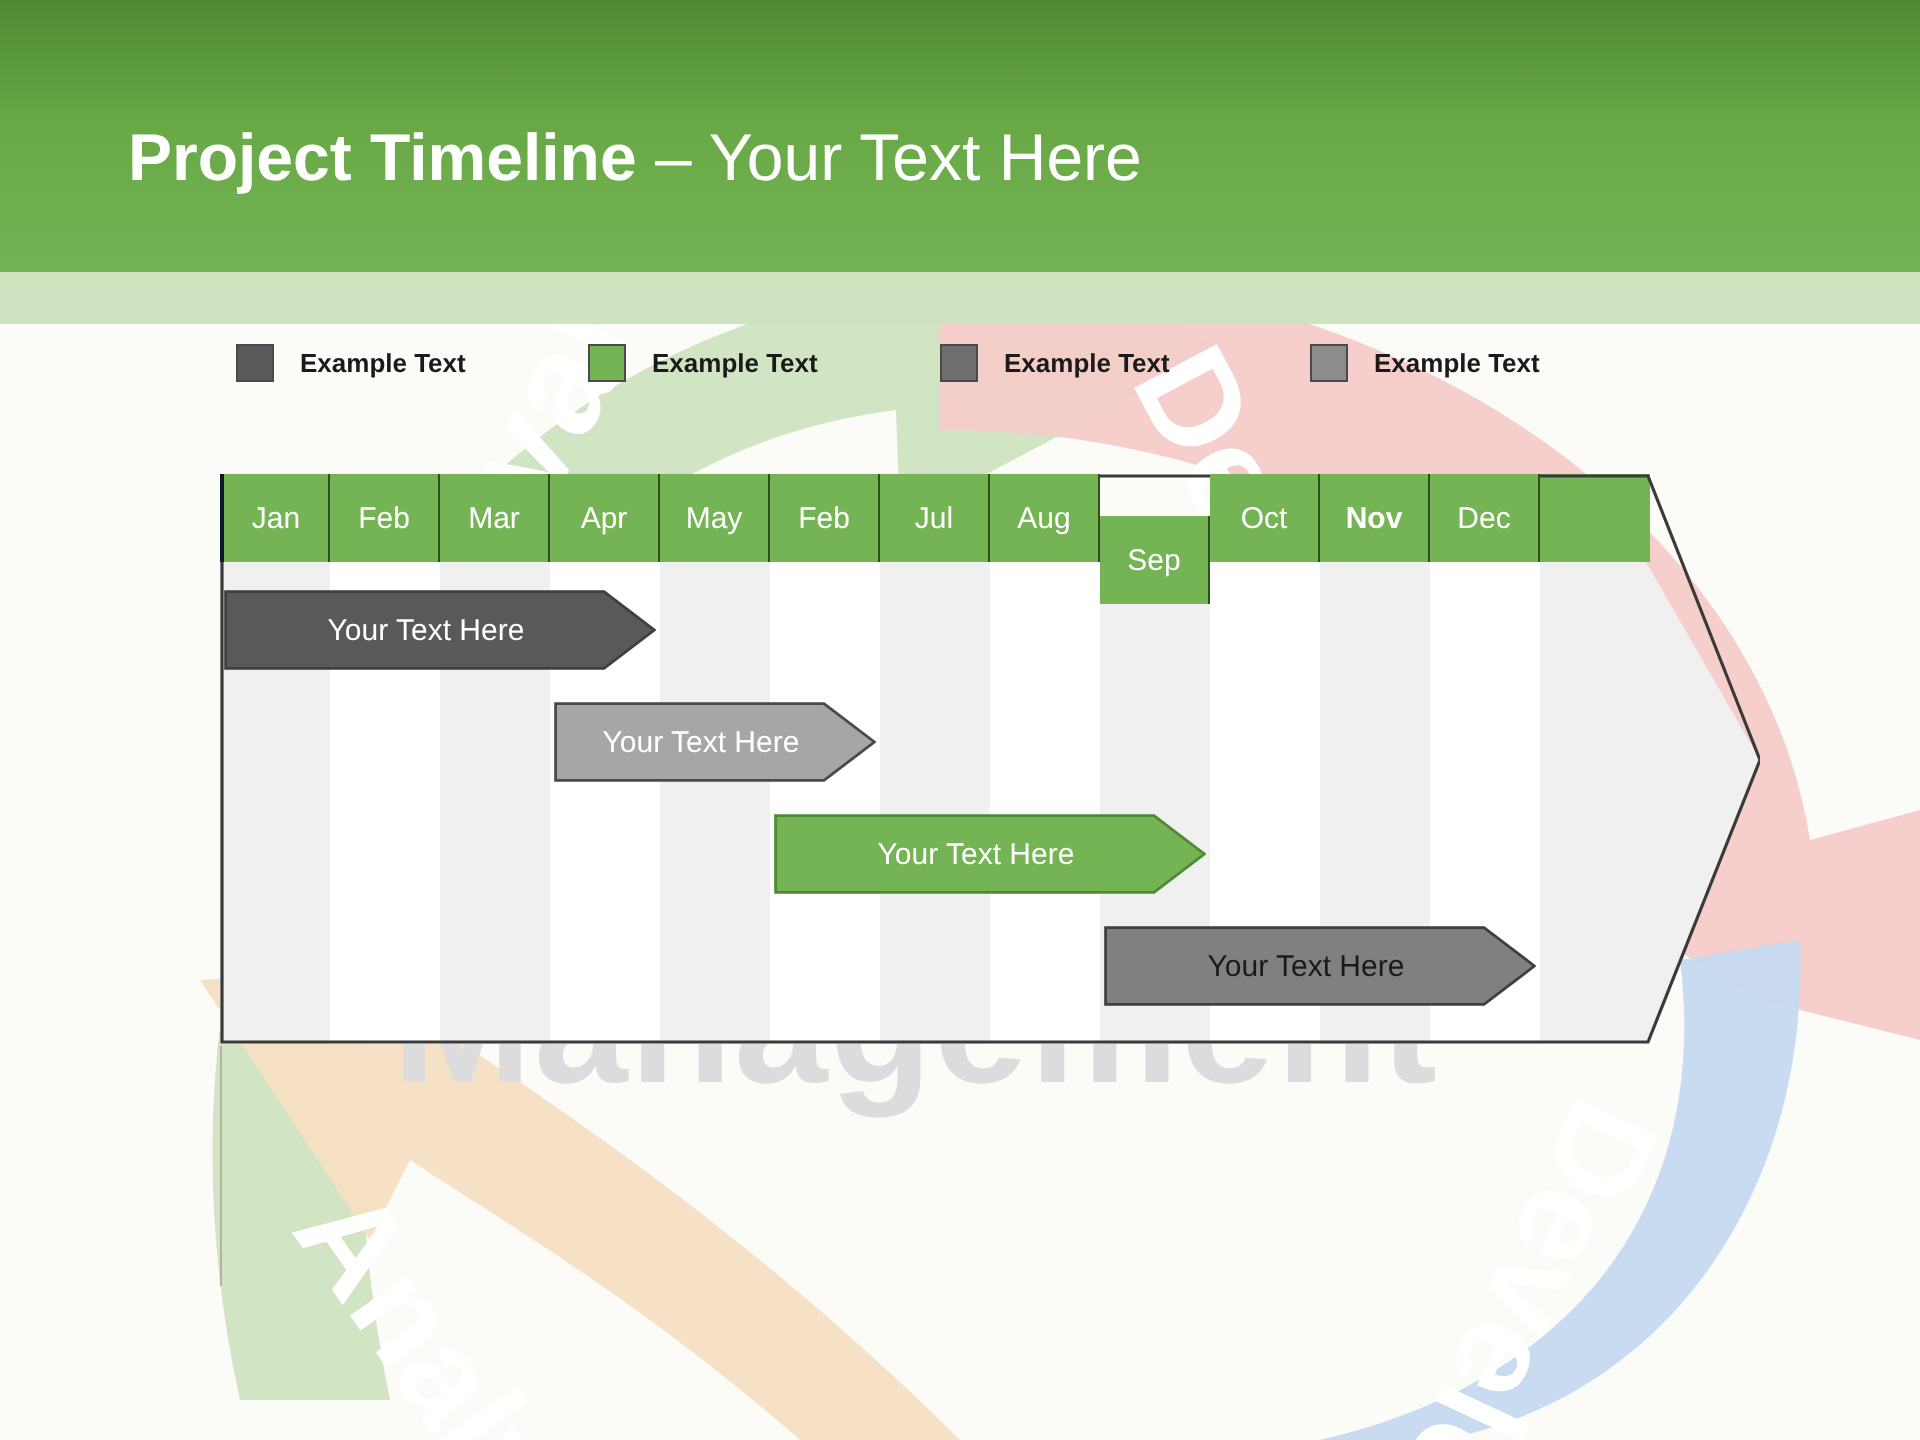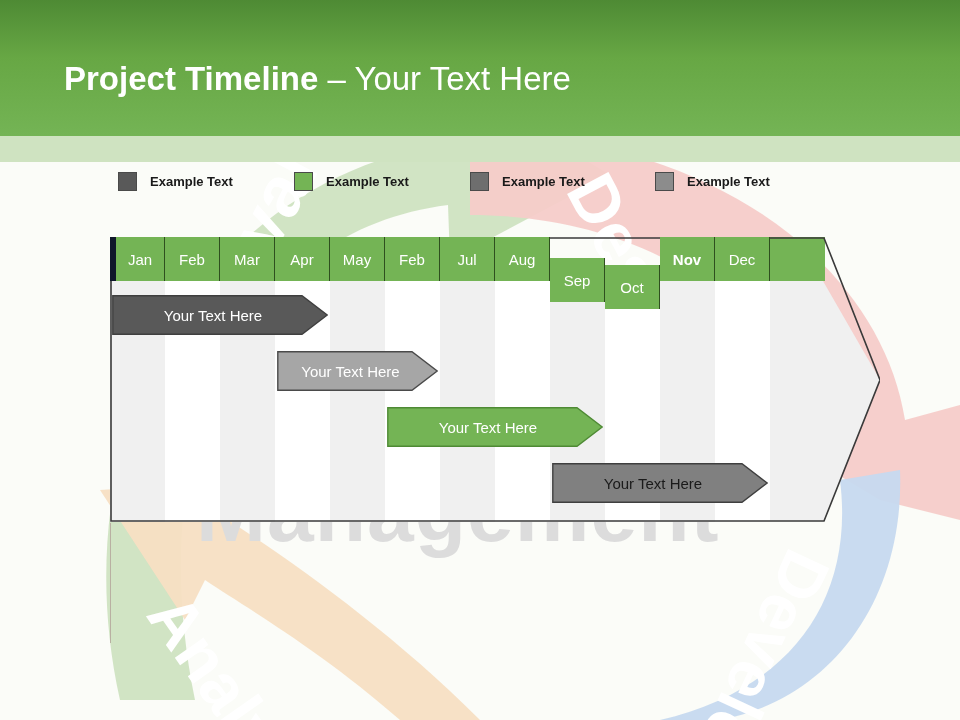--- a/index.html
+++ b/index.html
@@ -121,21 +121,21 @@
     height: 44px;
     box-sizing: border-box;
     background: #74b455;
     border-right: 1px solid #2f4f1f;
     display: flex;
     align-items: center;
     justify-content: center;
     color: #ffffff;
     font-size: 15px;
   }
-  .month-cell:first-child { border-left: 6px solid #0f172a; }
+  .month-cell:first-child { border-left: 2px solid #0f172a; }
 
   .grid-cols {
     position: absolute;
     left: 0;
     top: 44px;
     width: 660px;
     height: 241px;
     display: flex;
   }
   .grid-col {
@@ -255,21 +255,21 @@
     <div class="months" id="months">
         <div class="month-cell" style="background: rgb(116, 180, 85);">Jan</div>
         <div class="month-cell" style="background: rgb(116, 180, 85);">Feb</div>
         <div class="month-cell" style="background: rgb(116, 180, 85);">Mar</div>
         <div class="month-cell" style="background: rgb(116, 180, 85);">Apr</div>
         <div class="month-cell" style="background: rgb(116, 180, 85);">May</div>
         <div class="month-cell" style="background: rgb(116, 180, 85);">Feb</div>
         <div class="month-cell" style="background: rgb(116, 180, 85);">Jul</div>
         <div class="month-cell" style="background: rgb(116, 180, 85);">Aug</div>
         <div class="month-cell" style="background: rgb(116, 180, 85); margin-top: 21px;">Sep</div>
-        <div class="month-cell" style="background: rgb(116, 180, 85); margin-top: 28px;">Oct</div>
+        <div class="month-cell" style="background: rgb(116, 180, 85);">Oct</div>
         <div class="month-cell" style="background: rgb(116, 180, 85); font-weight: bold;">Nov</div>
         <div class="month-cell" style="background: rgb(116, 180, 85);">Dec</div>
       </div>
 
     <div id="bars">
         <div class="bar" style="left: 2px; top: 58px; width: 216px; color: rgb(255, 255, 255);">
           <svg viewBox="0 0 216 40" width="216" height="40" preserveAspectRatio="none" style="position: absolute; left: 0px; top: 0px;">
             <polygon points="0.8,0.8 190,0.8 215.2,20 190,39.2 0.8,39.2" fill="#595959" stroke="#3f3f3f" stroke-width="1.4"></polygon>
           </svg>
           <span class="bar-label">Your  Text Here</span>

